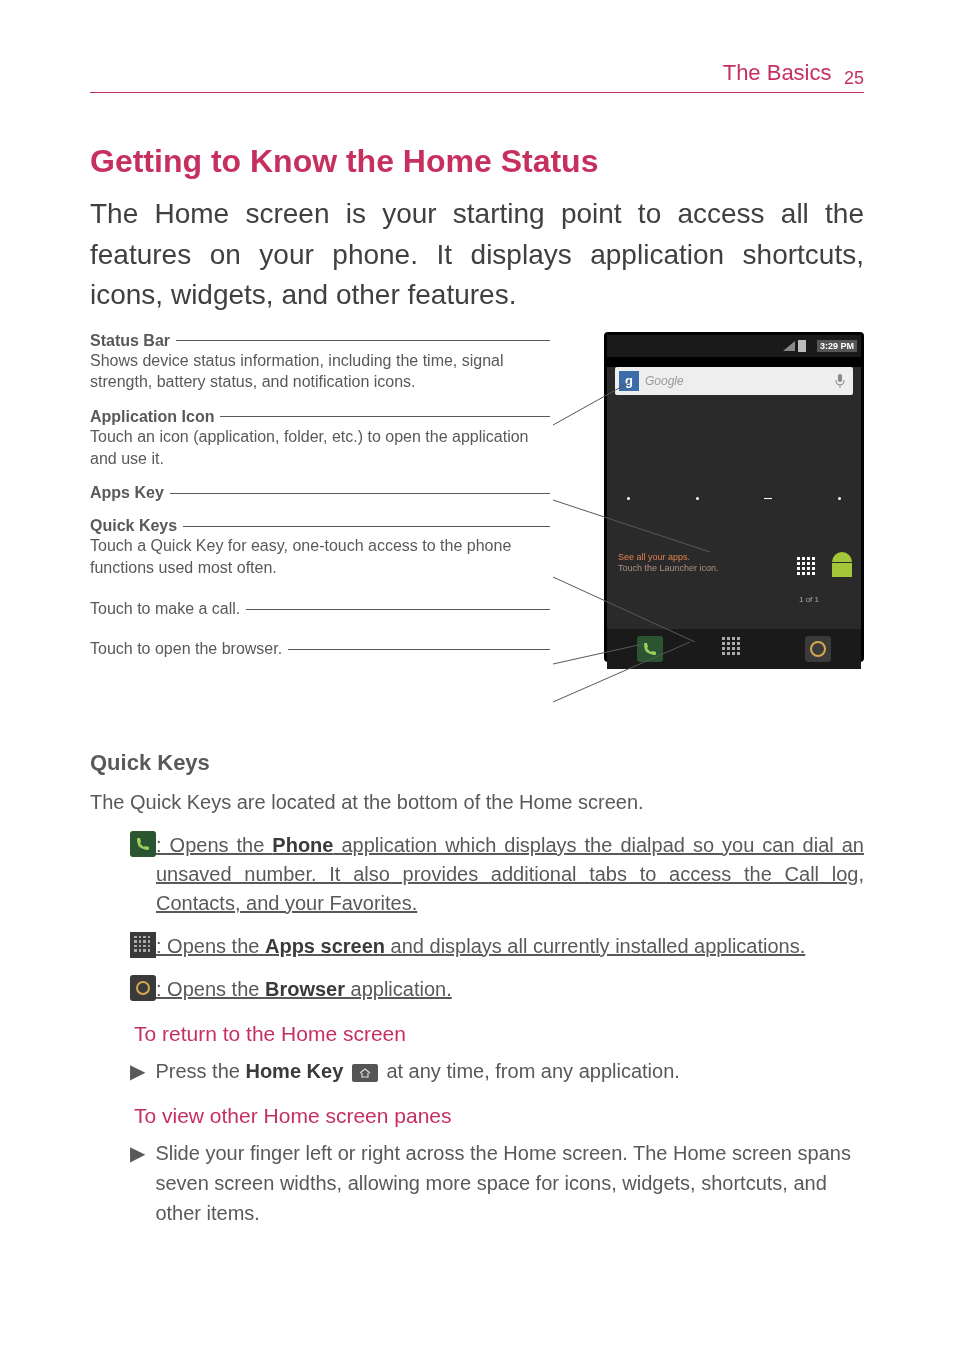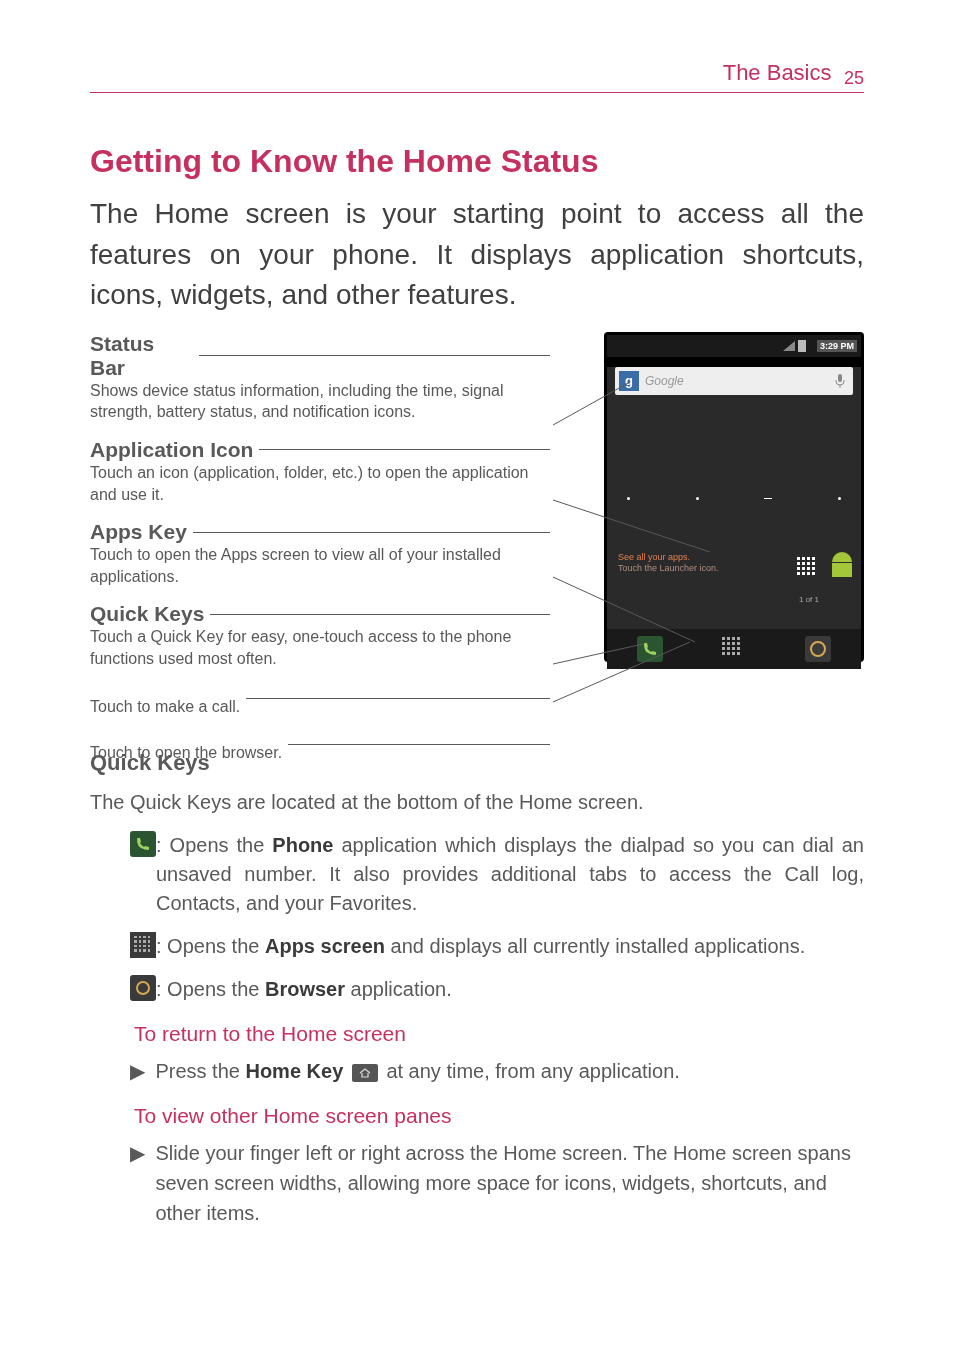--- a/index.html
+++ b/index.html
@@ -14,26 +14,26 @@
     }
     .header { text-align: right; margin-bottom: 50px; }
     .header-title { color: #c6305f; font-size: 22px; font-weight: normal; }
     .header-page { color: #c6305f; font-size: 18px; margin-left: 8px; position: relative; top: 4px; }
     .header-line { border-bottom: 1px solid #c6305f; margin-top: 6px; width: 100%; }
     .main-heading { color: #c6305f; font-size: 32px; font-weight: bold; margin-bottom: 14px; }
     .intro-text { font-size: 28px; color: #404040; line-height: 1.45; text-align: justify; margin-bottom: 16px; }
     .diagram-section { position: relative; height: 400px; margin-bottom: 18px; }
     .callouts { width: 460px; }
     .callout { margin-bottom: 15px; }
-    .callout-title { font-weight: bold; font-size: 21px; color: #595959; display: inline; }
+    .callout-title { font-weight: bold; font-size: 16px; color: #595959; display: inline; }
     .callout-line-wrap { display: flex; align-items: center; }
     .callout-line { flex: 1; height: 1px; background: #595959; margin-left: 6px; }
     .callout-desc { font-size: 16px; color: #595959; line-height: 1.35; }
     .callout-single { font-size: 16px; color: #595959; }
-    .single-wrap { display: flex; align-items: flex-start; margin-top: 28px; }
+    .single-wrap { display: flex; align-items: center; margin-top: 22px; }
     .single-line { flex: 1; height: 1px; background: #595959; margin-left: 6px; }
     .phone-mock {
       position: absolute;
       right: 0;
       top: 0;
       width: 260px;
       height: 330px;
       background: #000;
       border-radius: 4px;
       padding: 3px;
@@ -66,21 +66,21 @@
     .android-body { width: 20px; height: 14px; background: #a4c639; margin: 1px auto 0; }
     .pager { position: absolute; top: 228px; right: 42px; color: #aaa; font-size: 8px; }
     .dock { position: absolute; bottom: 0; width: 100%; height: 40px; background: #1a1a1a; display: flex; justify-content: space-around; align-items: center; }
     .dock-phone { width: 26px; height: 26px; background: #2a5530; border-radius: 3px; display: flex; align-items: center; justify-content: center; color: #8cc63f; font-size: 14px; }
     .dock-apps { width: 24px; height: 24px; display: grid; grid-template-columns: repeat(4, 3px); grid-template-rows: repeat(4, 3px); gap: 2px; }
     .dock-apps div { background: #aaa; }
     .dock-browser { width: 26px; height: 26px; background: #3a3a3a; border-radius: 3px; display: flex; align-items: center; justify-content: center; }
     .dock-browser-inner { width: 16px; height: 16px; border: 2px solid #d4a850; border-radius: 50%; }
     .section-heading { font-size: 22px; font-weight: bold; color: #595959; margin-bottom: 12px; margin-top: 10px; }
     .section-text { font-size: 20px; color: #595959; line-height: 1.45; margin-bottom: 14px; }
-    .icon-list { padding-left: 40px; }
+    .icon-list { padding-left: 40px; text-decoration: underline; }
     .icon-item { display: flex; margin-bottom: 14px; font-size: 20px; line-height: 1.45; text-align: justify; }
     .inline-icon { width: 26px; height: 26px; flex-shrink: 0; margin-right: 0; display: inline-flex; align-items: center; justify-content: center; border-radius: 3px; }
     .phone-icon-inline { background: #2a5530; color: #9ed060; }
     .apps-icon-inline { background: #3a3a3a; display: grid; grid-template-columns: repeat(4, 2.5px); grid-template-rows: repeat(4, 2.5px); gap: 2px; padding: 4px; width: 26px; height: 26px; }
     .apps-icon-inline div { background: #aaa; }
     .browser-icon-inline { background: #3a3a3a; }
     .browser-icon-inline-inner { width: 14px; height: 14px; border: 2px solid #d4a850; border-radius: 50%; }
     .icon-item-text { flex: 1; }
     .sub-heading { color: #c6305f; font-size: 21px; font-weight: normal; margin-top: 18px; margin-bottom: 10px; margin-left: 44px; }
     .bullet-item { display: flex; padding-left: 40px; font-size: 20px; line-height: 1.5; margin-bottom: 12px; }
@@ -115,21 +115,20 @@
         <span class="callout-title">Application Icon</span>
         <span class="callout-line"></span>
       </div>
       <div class="callout-desc">Touch an icon (application, folder, etc.) to open the application and use it.</div>
     </div>
     <div class="callout">
       <div class="callout-line-wrap">
         <span class="callout-title">Apps Key</span>
         <span class="callout-line"></span>
       </div>
-      <div class="callout-desc">Touch to open the Apps screen to view all of your installed applications.</div>
     </div>
     <div class="callout">
       <div class="callout-line-wrap">
         <span class="callout-title">Quick Keys</span>
         <span class="callout-line"></span>
       </div>
       <div class="callout-desc">Touch a Quick Key for easy, one-touch access to the phone functions used most often.</div>
     </div>
     <div class="single-wrap">
       <span class="callout-single">Touch to make a call.</span>

